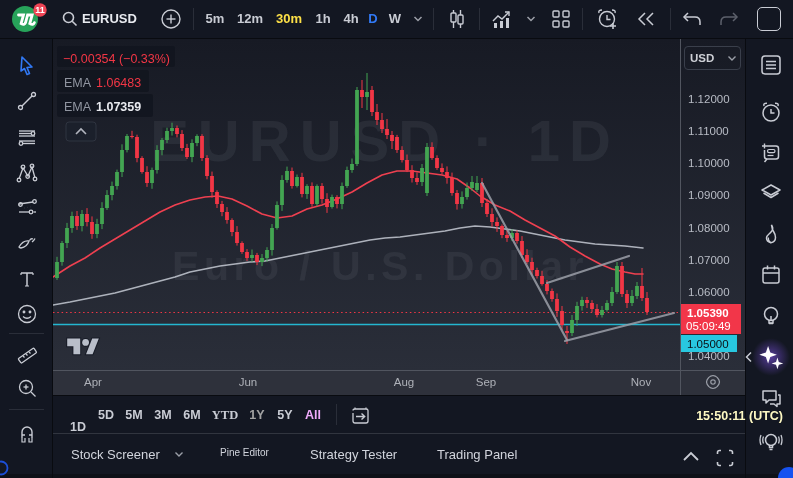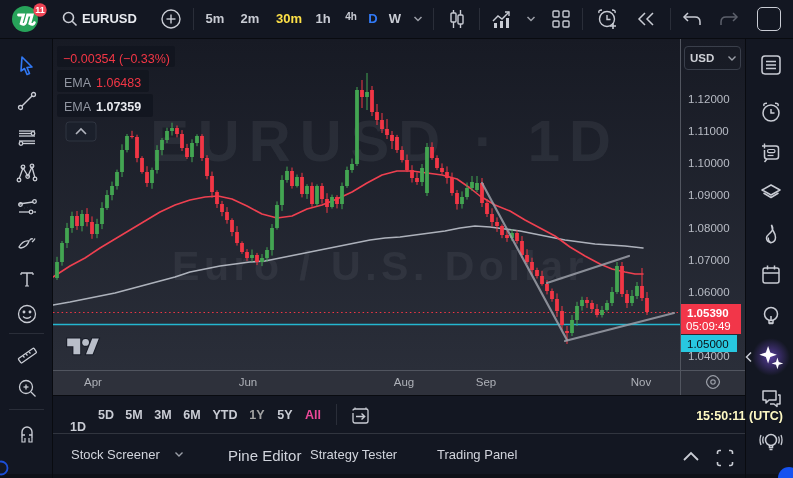--- a/index.html
+++ b/index.html
@@ -351,24 +351,24 @@
       <line x1="10.2" y1="10.2" x2="14.5" y2="14.5" stroke="#c9ccd4" stroke-width="1.6"></line>
     </svg>
 <div class="abs" style="left:82px;top:11px;font-size:13px;font-weight:bold;color:#e8eaef;">EURUSD</div>
 <svg class="abs icon" style="left:161px;top:9px" width="20" height="20" viewBox="0 0 20 20">
       <circle cx="10" cy="10" r="9" stroke="#c9ccd4" stroke-width="1.4" fill="none"></circle>
       <line x1="10" y1="5.5" x2="10" y2="14.5" stroke="#c9ccd4" stroke-width="1.4"></line>
       <line x1="5.5" y1="10" x2="14.5" y2="10" stroke="#c9ccd4" stroke-width="1.4"></line>
     </svg>
 <div class="abs" style="left:193px;top:8px;width:1px;height:22px;background:#2a2e39;"></div>
 <div class="abs" style="left:215px;top:11px;transform:translateX(-50%);font-size:13px;font-weight:bold;color:#c9ccd4;">5m</div>
-    <div class="abs" style="left:250px;top:11px;transform:translateX(-50%);font-size:13px;font-weight:bold;color:#c9ccd4;">2m</div>
+    <div class="abs" style="left:250px;top:11px;transform:translateX(-50%);font-size:13px;font-weight:bold;color:#c9ccd4;">12m</div>
     <div class="abs" style="left:289px;top:11px;transform:translateX(-50%);font-size:13px;font-weight:bold;color:#fde047;">30m</div>
     <div class="abs" style="left:323px;top:11px;transform:translateX(-50%);font-size:13px;font-weight:bold;color:#c9ccd4;">1h</div>
-    <div class="abs" style="left:351px;top:11px;transform:translateX(-50%);font-size:10px;font-weight:bold;color:#c9ccd4;text-align:right;">4h</div>
+    <div class="abs" style="left:351px;top:11px;transform:translateX(-50%);font-size:13px;font-weight:bold;color:#c9ccd4;text-align:right;">4h</div>
     <div class="abs" style="left:373px;top:11px;transform:translateX(-50%);font-size:13px;font-weight:bold;color:#3179f5;">D</div>
     <div class="abs" style="left:395px;top:11px;transform:translateX(-50%);font-size:13px;font-weight:bold;color:#c9ccd4;">W</div>
 <svg class="abs icon" style="left:413px;top:15px" width="10" height="8" viewBox="0 0 10 8">
       <path d="M1.5 2 L5 5.5 L8.5 2" stroke="#9b9fa8" stroke-width="1.5" fill="none"></path>
     </svg>
 <div class="abs" style="left:433px;top:8px;width:1px;height:22px;background:#2a2e39;"></div>
 <svg class="abs icon" style="left:447px;top:9px" width="20" height="20" viewBox="0 0 20 20" stroke="#c9ccd4" stroke-width="1.4" fill="none">
   <line x1="6.5" y1="1" x2="6.5" y2="4"></line>
       <rect x="4" y="4" width="5" height="9" rx="1"></rect>
       <line x1="6.5" y1="13" x2="6.5" y2="19"></line>
@@ -588,36 +588,36 @@
 <div class="abs" style="left:690px;top:52px;font-size:11.5px;color:#ced0d6;font-weight:bold;">USD</div>
 <svg class="abs icon" style="left:727px;top:55px" width="10" height="7" viewBox="0 0 10 7">
       <path d="M1.5 1.5 L5 5 L8.5 1.5" stroke="#9b9fa8" stroke-width="1.4" fill="none"></path>
     </svg>
 
 <div class="abs" style="left:78px;top:420px;transform:translateX(-50%);font-size:12.5px;font-weight:bold;color:#c9ccd4;">1D</div>
     <div class="abs" style="left:106px;top:408px;transform:translateX(-50%);font-size:12.5px;font-weight:bold;color:#c9ccd4;">5D</div>
     <div class="abs" style="left:134px;top:408px;transform:translateX(-50%);font-size:12.5px;font-weight:bold;color:#c9ccd4;">5M</div>
     <div class="abs" style="left:163px;top:408px;transform:translateX(-50%);font-size:12.5px;font-weight:bold;color:#c9ccd4;">3M</div>
     <div class="abs" style="left:192px;top:408px;transform:translateX(-50%);font-size:12.5px;font-weight:bold;color:#c9ccd4;">6M</div>
-    <div class="abs" style="left:225px;top:408px;transform:translateX(-50%);font-size:12.5px;font-weight:bold;color:#c9ccd4;">YTD</div>
+    <div class="abs" style="left:225px;top:408px;transform:translateX(-50%);font-size:12.5px;font-weight:bold;color:#c9ccd4;font-family:Liberation Serif, serif;">YTD</div>
     <div class="abs" style="left:257px;top:408px;transform:translateX(-50%);font-size:12.5px;font-weight:bold;color:#a3a3a3;">1Y</div>
     <div class="abs" style="left:285px;top:408px;transform:translateX(-50%);font-size:12.5px;font-weight:bold;color:#c9ccd4;">5Y</div>
-    <div class="abs" style="left:313px;top:408px;transform:translateX(-50%);font-size:12.5px;font-weight:bold;color:#ec4899;">All</div>
+    <div class="abs" style="left:313px;top:408px;transform:translateX(-50%);font-size:12.5px;font-weight:bold;color:#f0abfc;">All</div>
     <div class="abs" style="left:336px;top:404px;width:1px;height:21px;background:#2a2e39;"></div>
     <svg class="abs icon" style="left:351px;top:406px" width="19" height="19" viewBox="0 0 19 19" stroke="#c9ccd4" stroke-width="1.3" fill="none">
 <path d="M4 3 v-1.5 M15 3 v-1.5 M2 4.5 Q2 3 4 3 H15 Q17 3 17 4.5 V15 Q17 17 15 17 H4 Q2 17 2 15 V7"></path>
 <path d="M5 10.5 h8 M10.5 7.5 l3.2 3 l-3.2 3" stroke-width="1.4"></path>
 </svg>
     <div class="abs" style="left:737px;top:409px;transform:translateX(-100%);font-size:12.5px;font-weight:bold;color:#fef9c3;white-space:nowrap;margin-left:46px;">15:50:11 <span style="font-weight:bold;">(UTC)</span></div>
 
 <div class="abs" style="left:71px;top:447px;font-size:13px;color:#d1d4dc;">Stock Screener</div>
 <svg class="abs icon" style="left:174px;top:451px" width="10" height="7" viewBox="0 0 10 7">
       <path d="M1.5 1.5 L5 5 L8.5 1.5" stroke="#9b9fa8" stroke-width="1.4" fill="none"></path>
     </svg>
-<div class="abs" style="left:228px;top:447px;font-size:15px;color:#d1d4dc;">Pine Editor</div>
+<div class="abs" style="left:220px;top:447px;font-size:10px;color:#d1d4dc;">Pine Editor</div>
 <div class="abs" style="left:310px;top:447px;font-size:13px;color:#d1d4dc;">Strategy Tester</div>
 <div class="abs" style="left:437px;top:447px;font-size:13px;color:#d1d4dc;">Trading Panel</div>
 <svg class="abs icon" style="left:682px;top:450px" width="18" height="12" viewBox="0 0 18 12">
       <path d="M2 10 L9 3 L16 10" stroke="#c9ccd4" stroke-width="1.8" fill="none"></path>
     </svg>
 <svg class="abs icon" style="left:716px;top:449px" width="18" height="18" viewBox="0 0 18 18" stroke="#c9ccd4" stroke-width="1.6" fill="none">
 <path d="M1.5 5 V3.5 Q1.5 1.5 3.5 1.5 H5 M13 1.5 H14.5 Q16.5 1.5 16.5 3.5 V5 M16.5 13 V14.5 Q16.5 16.5 14.5 16.5 H13 M5 16.5 H3.5 Q1.5 16.5 1.5 14.5 V13"></path>
 </svg>
 
 </div>

